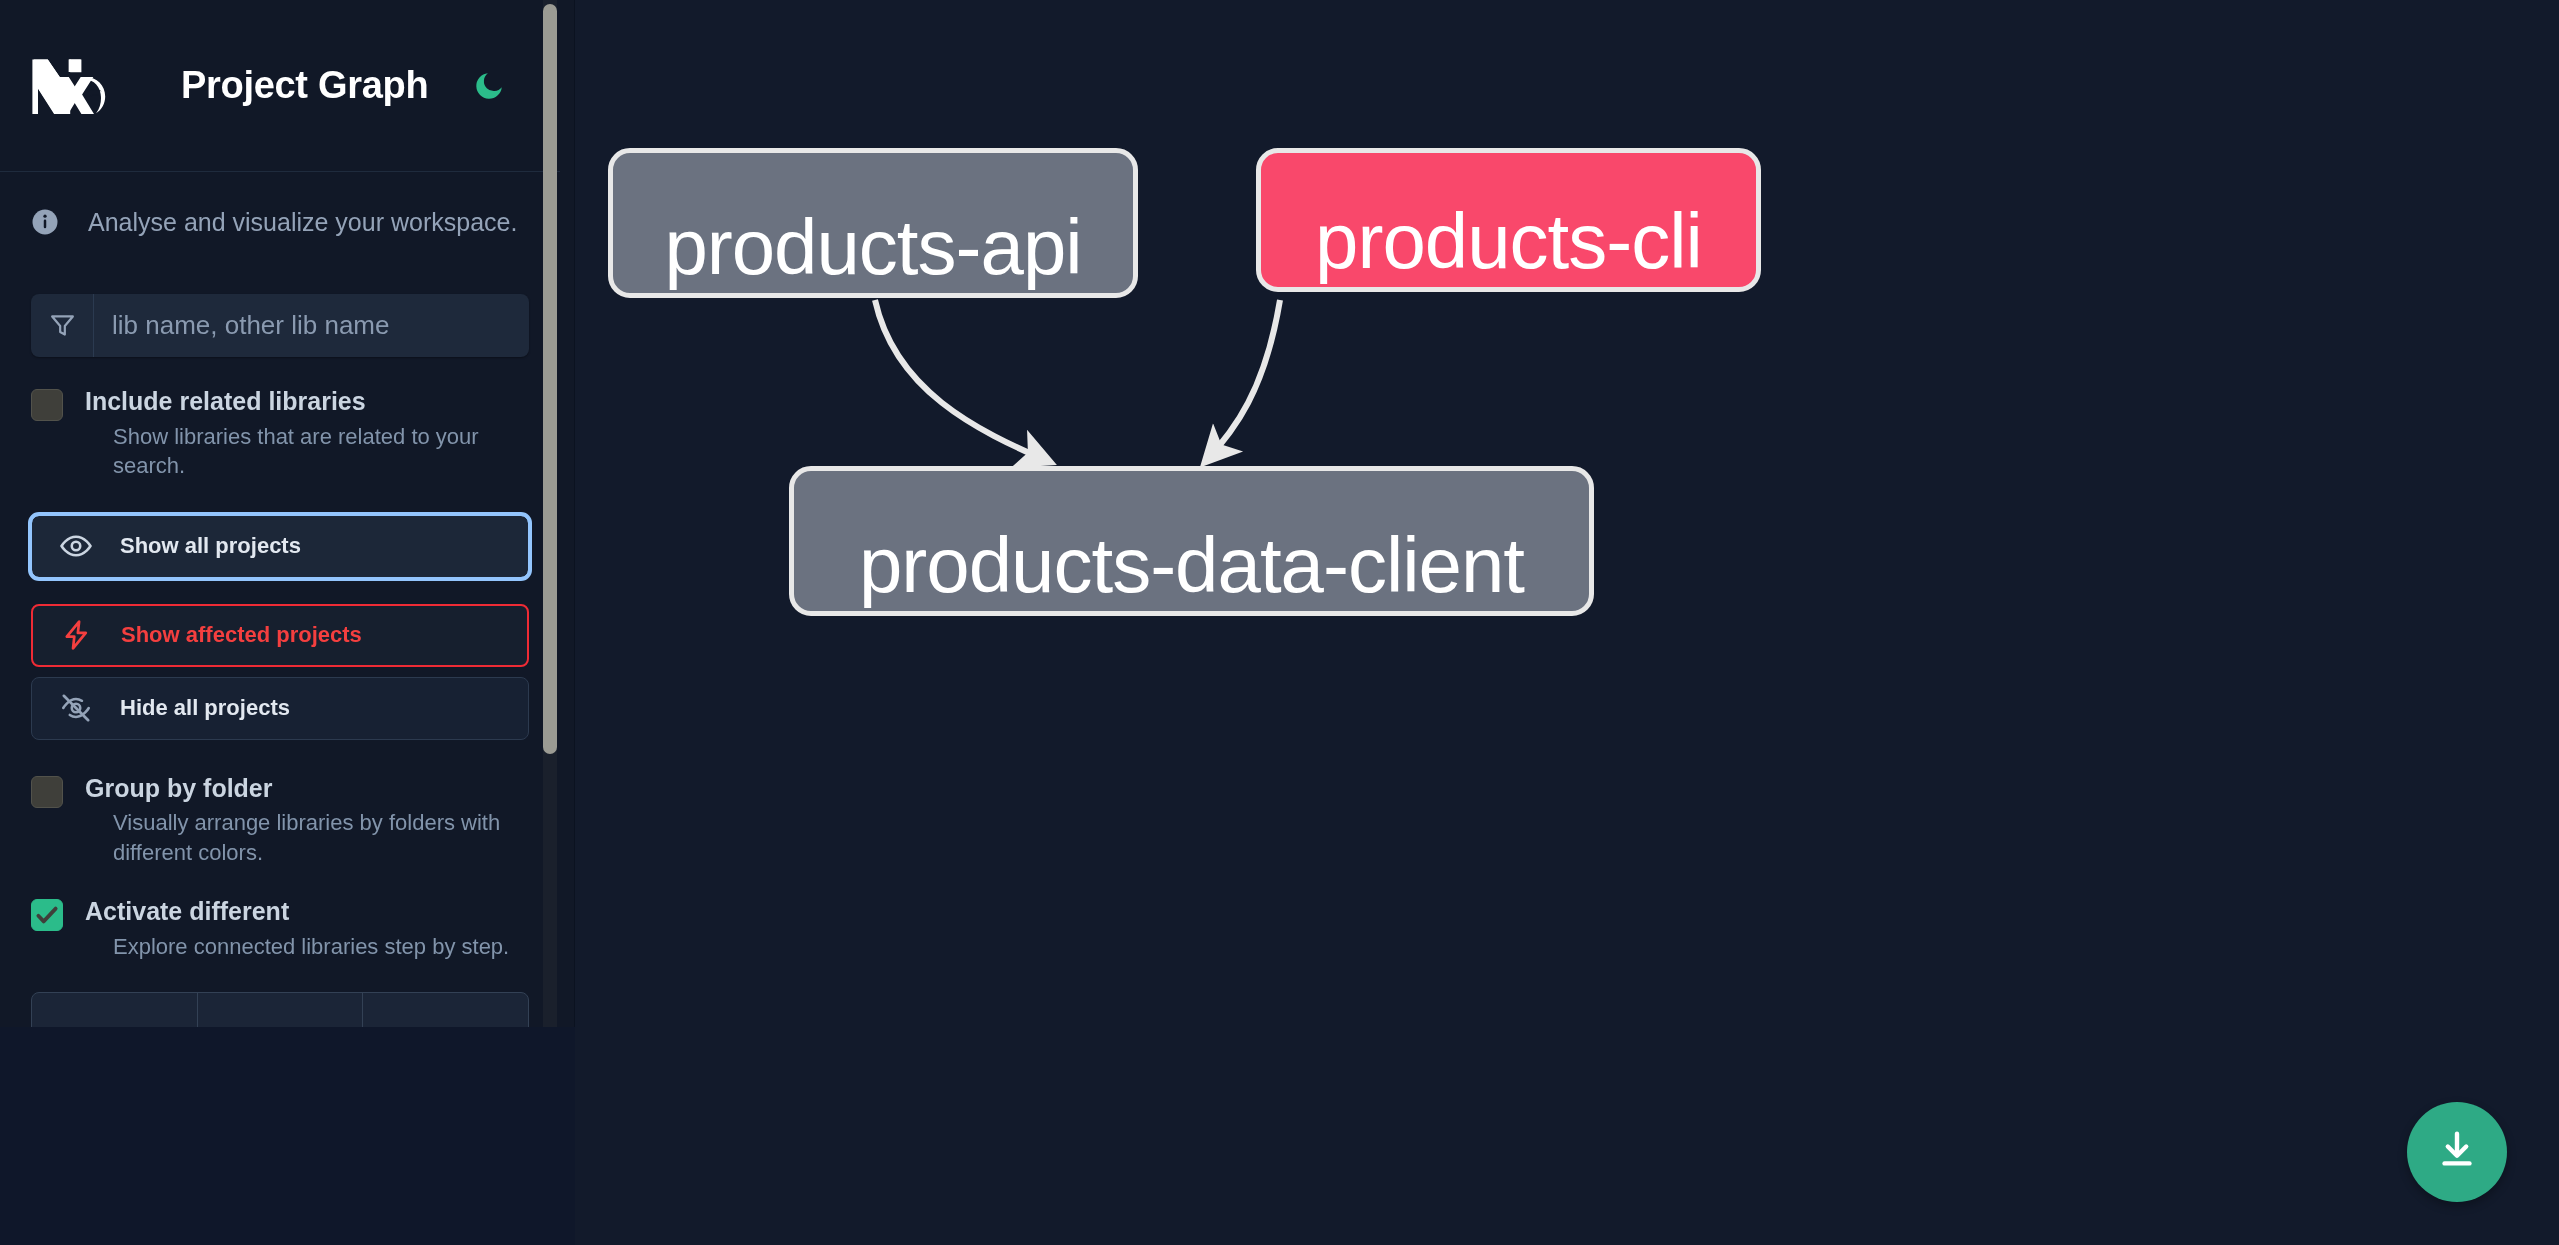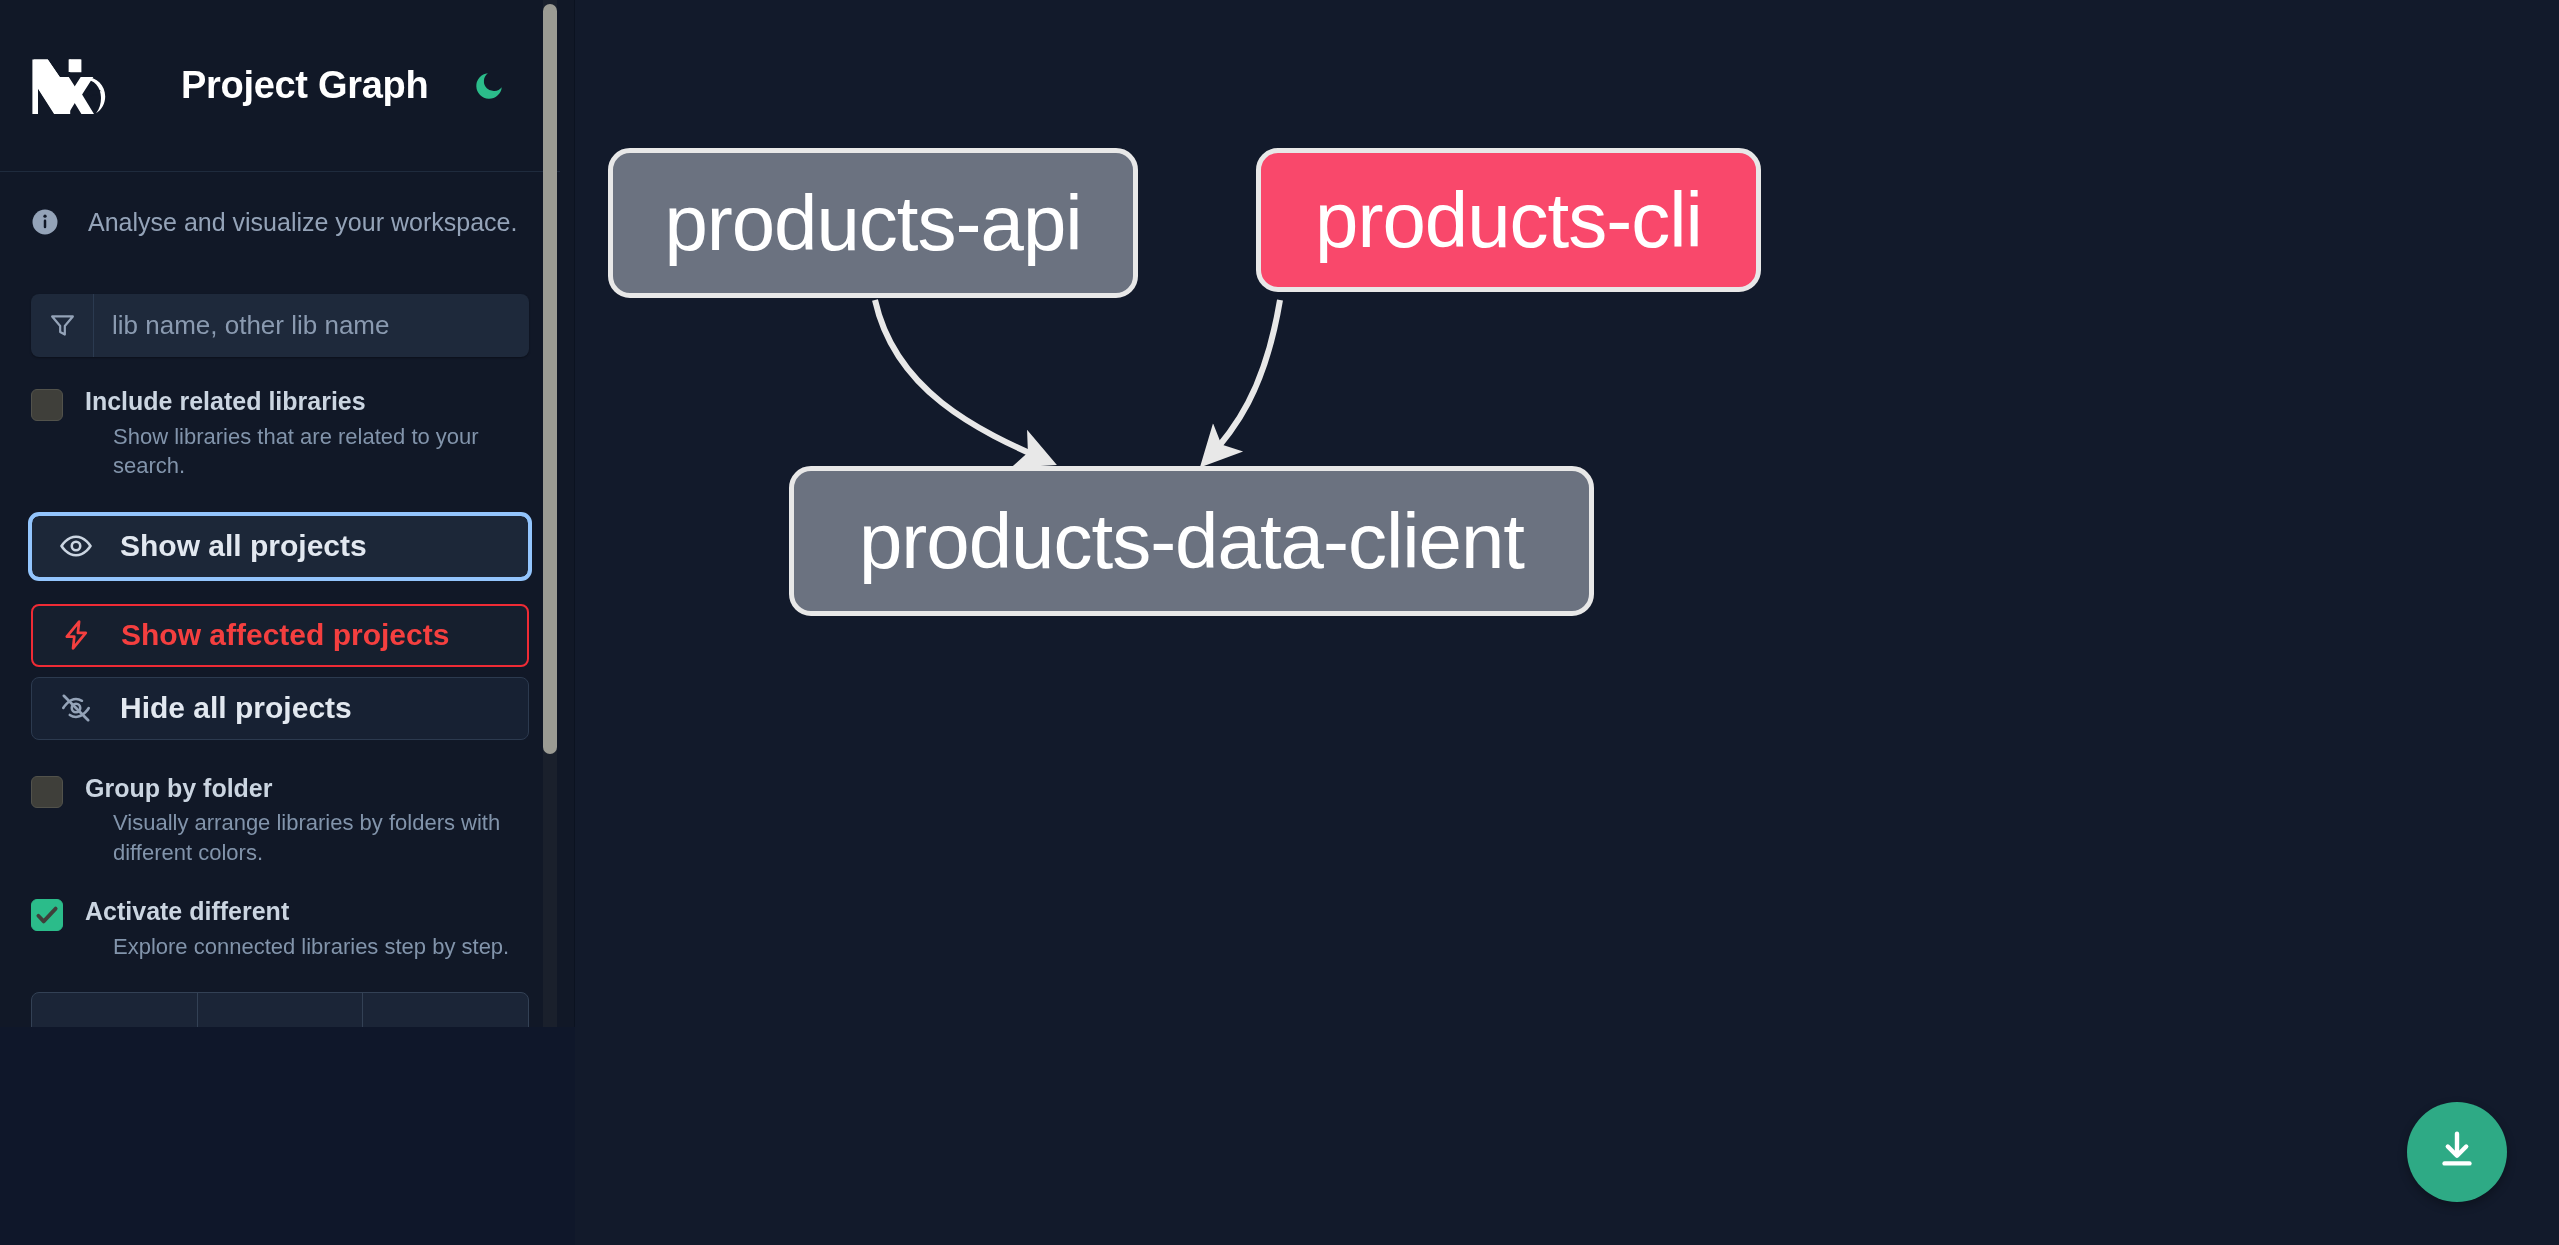--- a/index.html
+++ b/index.html
@@ -89,21 +89,21 @@
   .cb-desc {
     font-size: 22px; color: #8294ab; line-height: 1.34;
     max-width: 440px; margin-top: 3px; margin-left: 28px;
   }
 
   
   .btn {
     display: flex; align-items: center; gap: 24px;
     height: 63px; border-radius: 8px;
     padding-left: 24px; cursor: pointer;
-    font-size: 30px; font-weight: 700;
+    font-size: 22px; font-weight: 700;
     background: #1c2738;
     border: 1px solid #2c3a4f;
     color: #e2e8f0;
   }
   .btn-showall {
     margin-top: 34px;
     outline: 4px solid #93c5fd;
     outline-offset: -1px;
     border-color: #93c5fd;
   }
@@ -160,21 +160,21 @@
     position: relative;
     flex: 1 1 auto;
     height: 1245px;
     background: #121a2b;
     overflow: hidden;
   }
   #graph-svg { position: absolute; inset: 0; width: 100%; height: 100%; }
 
   .node {
     position: absolute;
-    display: flex; align-items: center; justify-content: center;
+    display: flex; align-items: flex-end; justify-content: center;
     border-radius: 22px;
     border: 5px solid #e8e8e8;
     color: #ffffff;
     font-size: 78px;
     letter-spacing: -1px;
     white-space: nowrap;
     cursor: pointer;
   }
   .node.gray { background: #6b7280; }
   .node.pink { background: #f9486b; }

